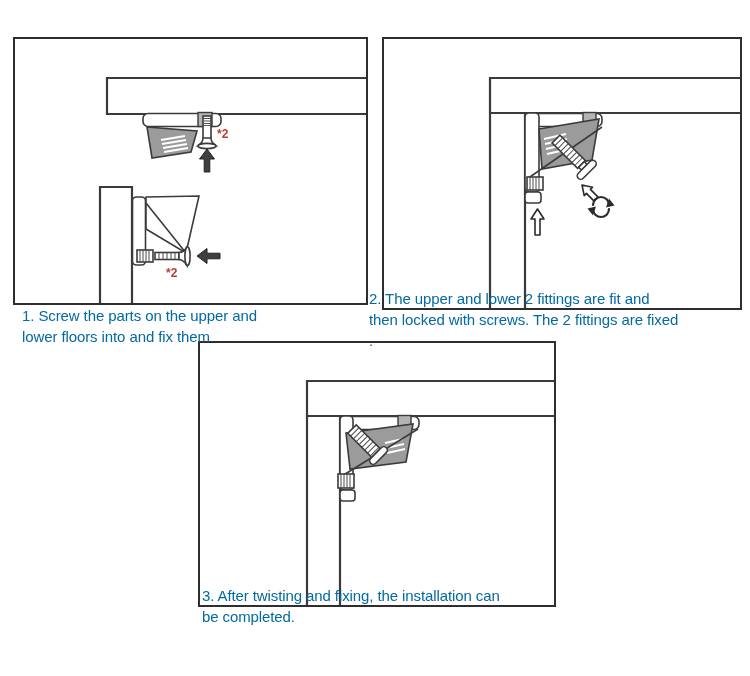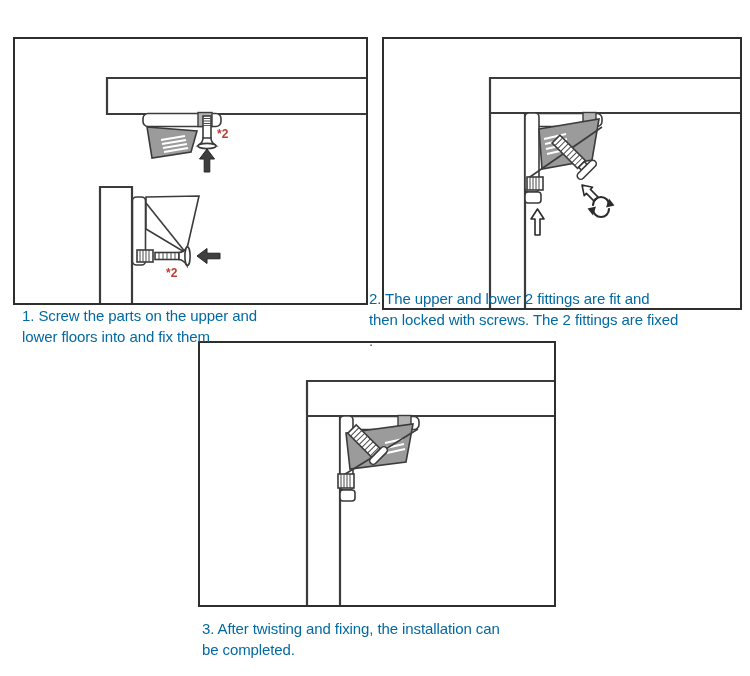--- a/index.html
+++ b/index.html
@@ -7,21 +7,21 @@
           font-family:"Liberation Sans",sans-serif;}
   .panel{position:absolute;border:2px solid #2e2e2e;background:#fff;box-sizing:border-box;}
   .panel svg{display:block;width:100%;height:100%;}
   .panel-1{left:13px;top:37px;width:355px;height:268px;}
   .panel-2{left:382px;top:37px;width:360px;height:273px;}
   .panel-3{left:198px;top:341px;width:358px;height:266px;z-index:0;}
   .caption{position:absolute;font-weight:normal;font-size:15px;line-height:21px;color:#0369a1;
            white-space:pre;letter-spacing:-0.1px;z-index:2;}
   .cap-1{left:22px;top:305px;}
   .cap-2{left:369px;top:288px;}
-  .cap-3{left:202px;top:618px;}
+  .cap-3{left:202px;top:585px;}
   .ln{stroke:#3b3b3b;stroke-width:2.2;fill:none;}
   .thin{stroke:#3b3b3b;stroke-width:1.6;fill:none;}
   .part{stroke:#3b3b3b;stroke-width:1.6;fill:#ffffff;}
   .gray{stroke:#3b3b3b;stroke-width:1.6;fill:#9b9b9b;}
   .tab{stroke:#3b3b3b;stroke-width:1.4;fill:#b3b3b3;}
   .hatch{stroke:#4a4a4a;stroke-width:1;fill:none;}
   .wstripe{stroke:#ffffff;stroke-width:1.8;fill:none;}
   .darkarrow{fill:#3f3f3f;stroke:#242424;stroke-width:1;}
   .outarrow{fill:#ffffff;stroke:#2b2b2b;stroke-width:1.6;stroke-linejoin:round;}
   .rot{stroke:#2b2b2b;stroke-width:2.2;fill:none;stroke-linecap:round;}

